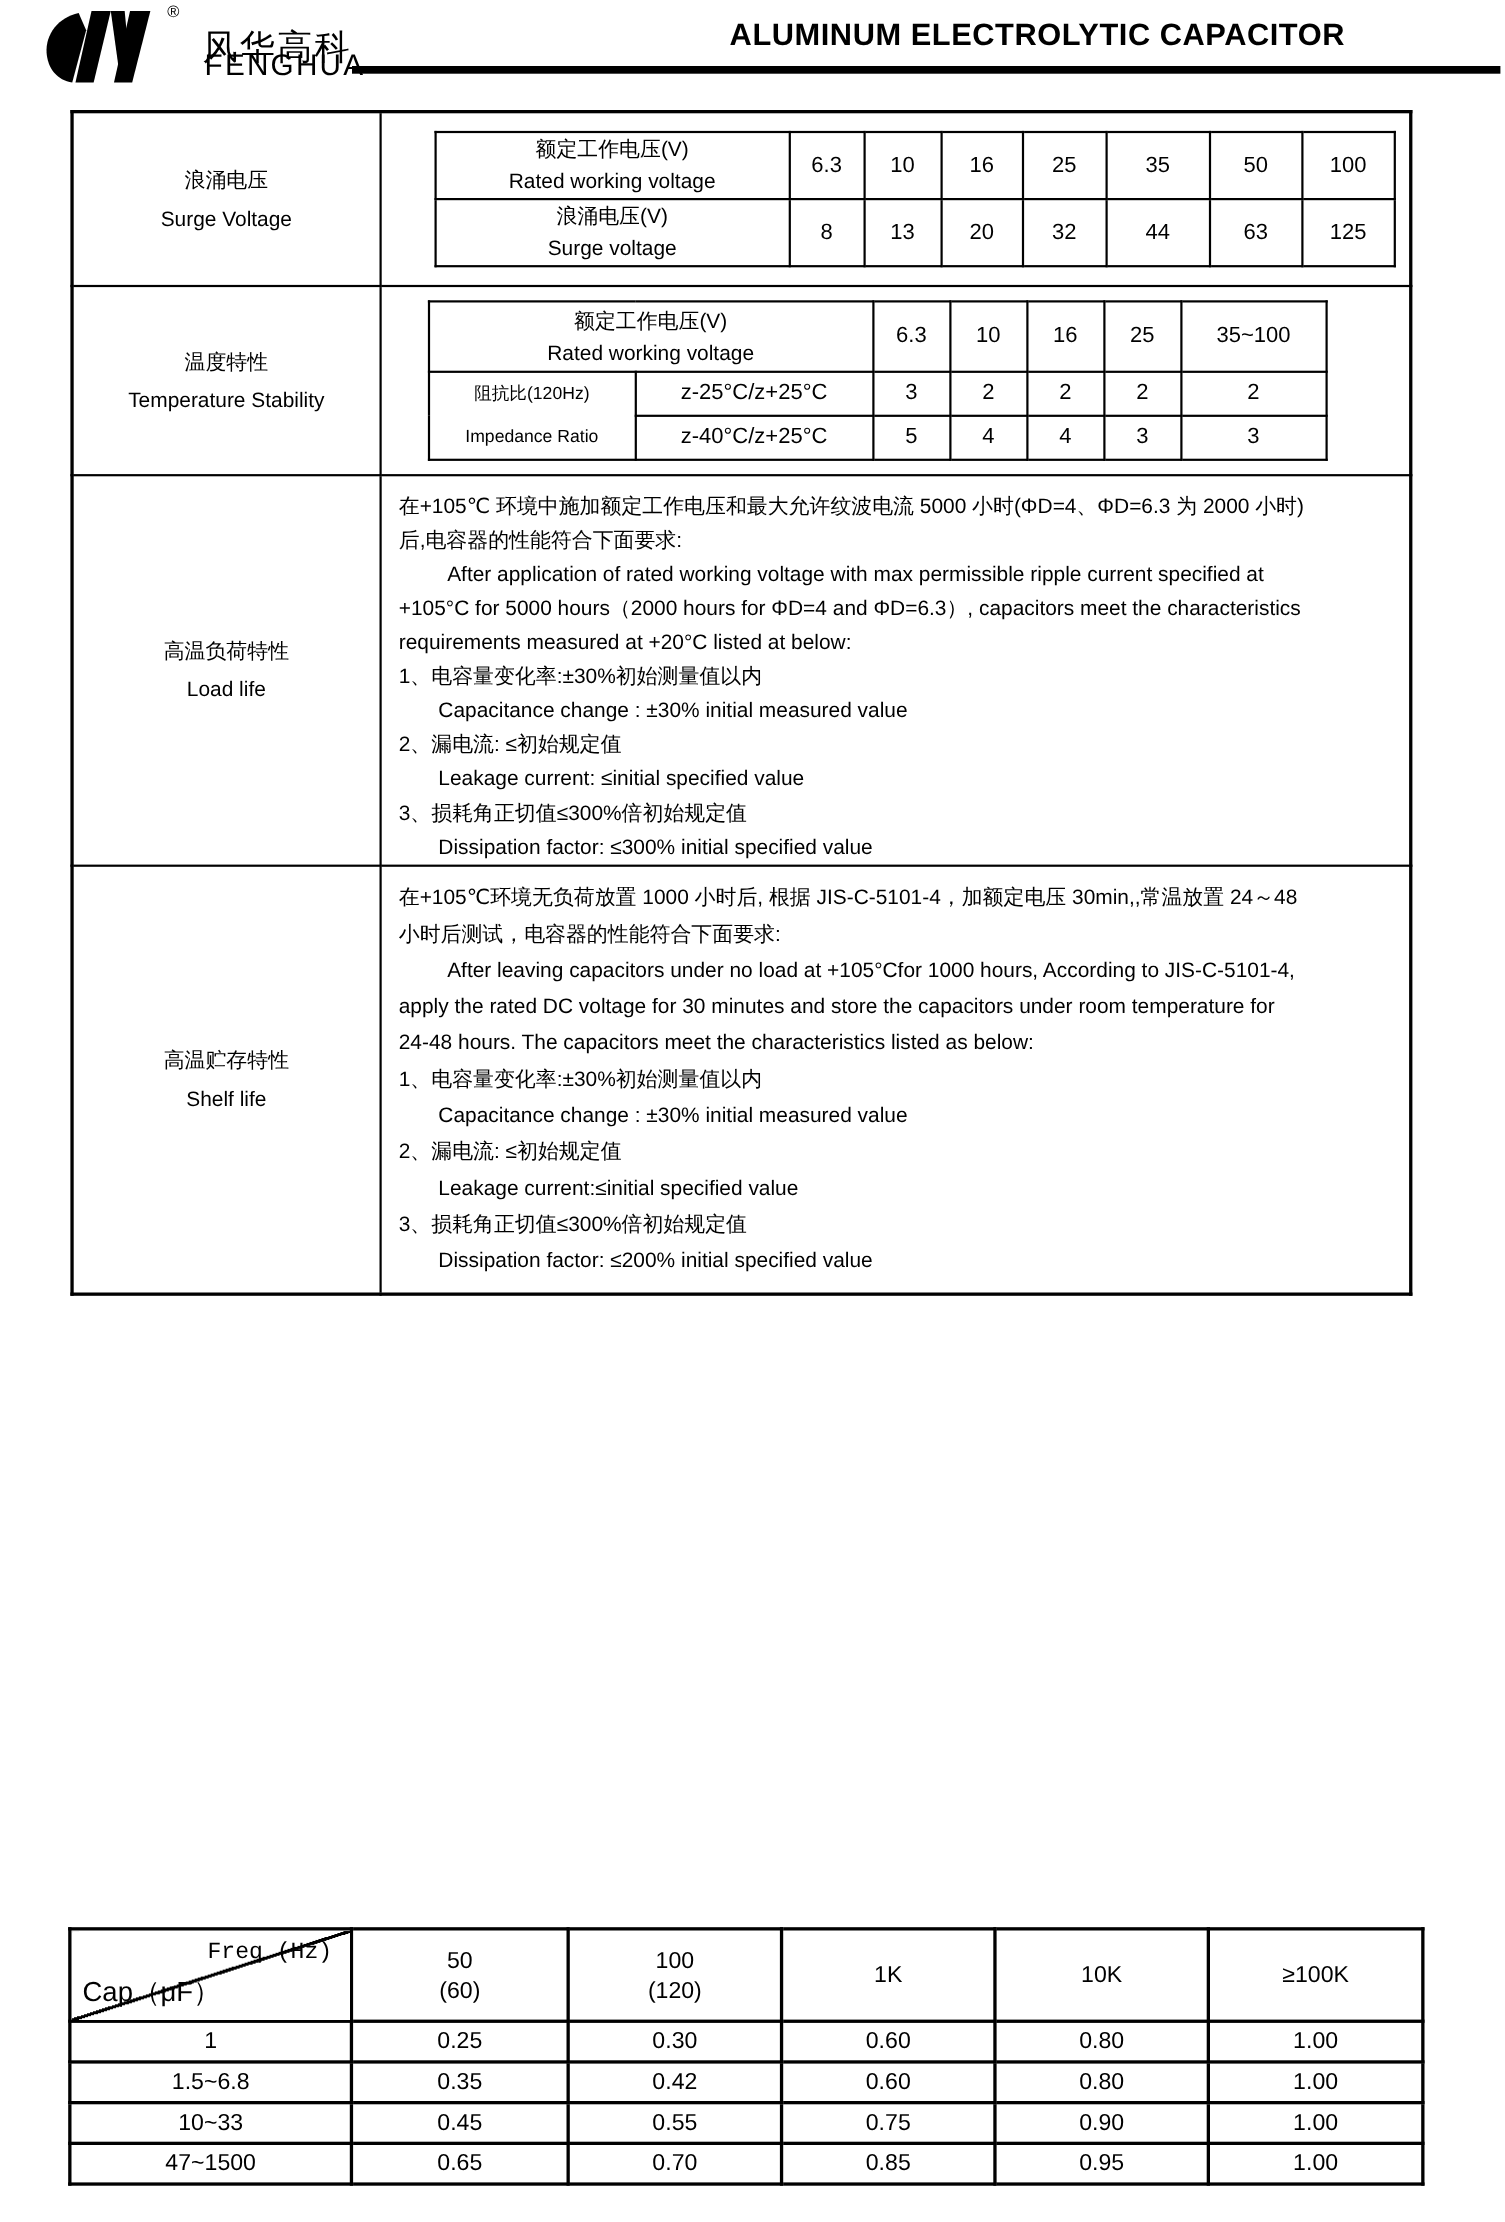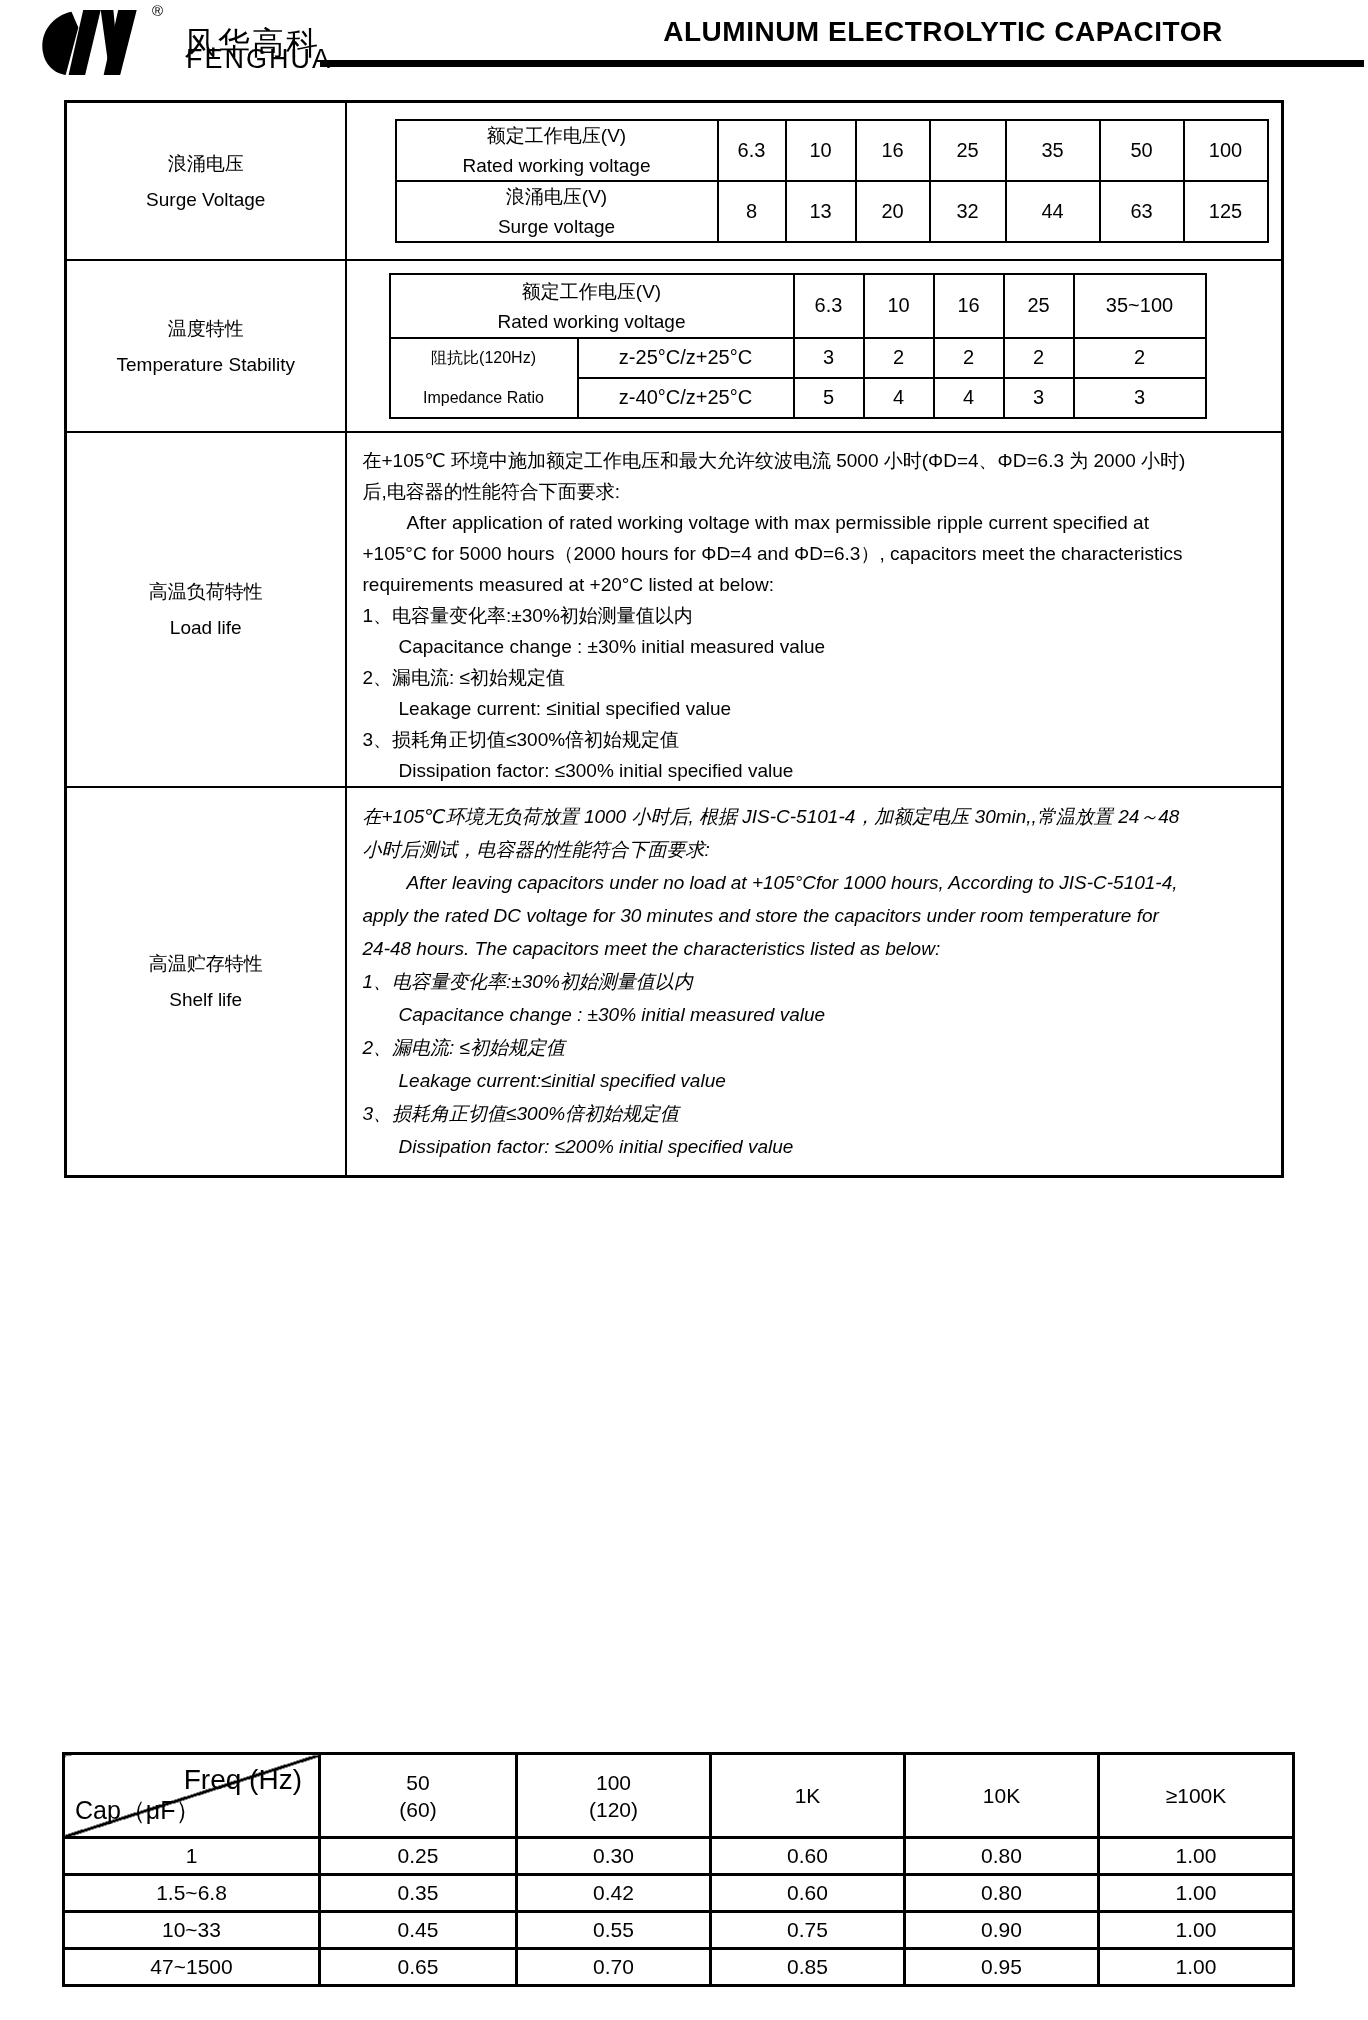--- a/index.html
+++ b/index.html
@@ -41,21 +41,21 @@
   .tr-imp   { height:40px; }
   .ilabel .cn { font-size:19px; margin-bottom:6px; }
   .ilabel .en { font-size:19px; }
   .implabel div { font-size:16px; }
   .implabel .cn { margin-bottom:20px; }
   .cond { font-size:19px; }
 
   .textcell { vertical-align:top; padding:12px 16px 0 16px !important; }
   .tline { font-size:19px; white-space:nowrap; }
   .load-text  .tline { line-height:31px; }
-  .shelf-text .tline { line-height:33px;font-style:italic; }
+  .shelf-text .tline { line-height:33px; }
   .ind-en  { padding-left:44px; }
   .ind-sub { padding-left:36px; }
 
   
   .sec { position:absolute; left:36px; top:1608px; }
   .sec-cn1 { font-size:24px; letter-spacing:1px; }
   .sec-en1 { font-size:22px; margin-top:7px; margin-left:19px; white-space:pre; }
   .sec-cn2 { font-size:23px; margin-top:9px; margin-left:19px; letter-spacing:1px; }
   .sec-en2 { font-size:22px; margin-top:8px; margin-left:19px; }
 
@@ -64,21 +64,21 @@
   .freq-table td { border:3px solid #000; text-align:center; vertical-align:middle;
                    font-size:21px; padding:0; }
   .fr-head { height:84px; }
   .fr-row  { height:37px; }
   .hdr2 div { line-height:27px; }
   .diag { position:relative;
     background:linear-gradient(to bottom right,
       #fff 0%, #fff calc(50% - 1.5px), #000 calc(50% - 1.5px),
       #000 calc(50% + 1.5px), #fff calc(50% + 1.5px), #fff 100%);
   }
-  .diag .freq-label { position:absolute; top:9px; right:16px; font-size:28px; }
+  .diag .freq-label { position:absolute; top:9px; right:16px; font-size:21px;font-family:Liberation Mono, monospace; }
   .diag .cap-label  { position:absolute; bottom:9px; left:10px; font-size:25px; }
 </style>
 </head>
 <body>
 
 <div class="page">
 
   <div>
     <svg class="logo-mark" viewBox="0 0 110 74" preserveAspectRatio="xMidYMid meet">
       <path d="M36,6 C17,10 5,26 6,43 C7,58 16,69 30,71 L43,22 Z" fill="#000"></path>

